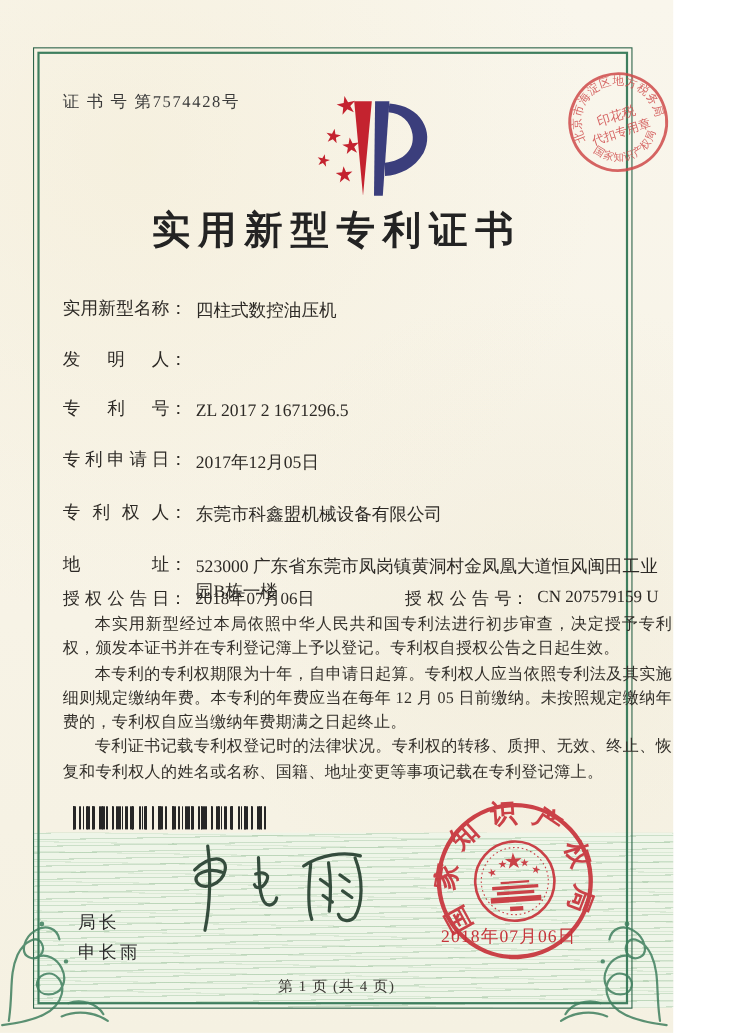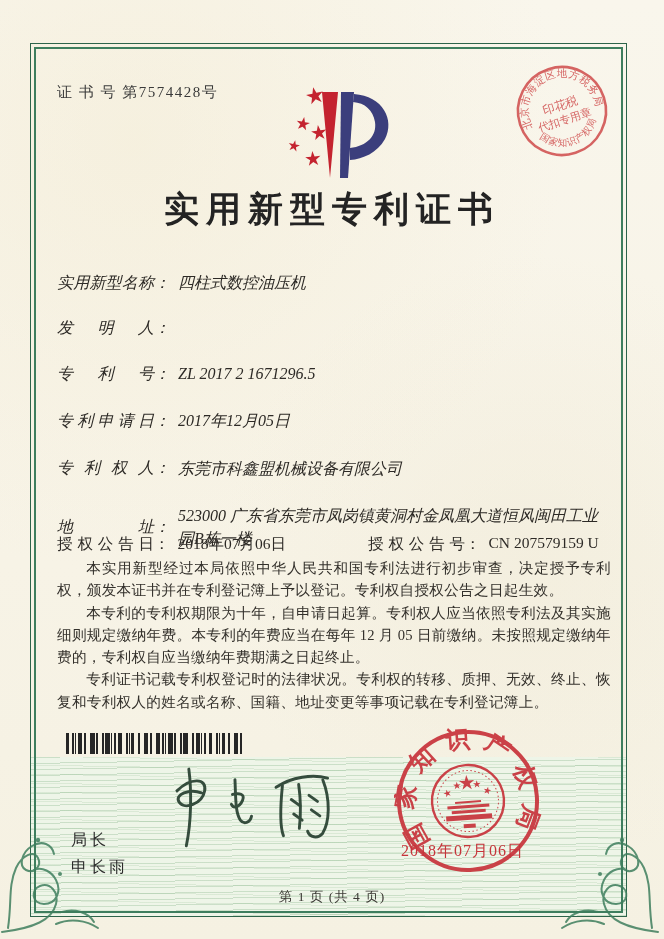--- a/index.html
+++ b/index.html
@@ -1,17 +1,17 @@
 <!DOCTYPE html>
 <html lang="zh"><head>
 <meta charset="utf-8">
 <style>
   html,body{margin:0;padding:0;}
   .page{
-    position:relative;width:664px;height:939px;overflow:hidden;
+    position:relative;width:612px;height:939px;overflow:hidden;
     background:
       radial-gradient(circle at 20% 15%, rgba(240,230,200,.35), transparent 45%),
       radial-gradient(circle at 80% 60%, rgba(235,228,205,.3), transparent 40%),
       linear-gradient(180deg,#f9f6ec 0%,#f7f3e6 60%,#f5f1e2 100%);
     font-family:"Liberation Serif","DejaVu Serif",serif;
     color:#2d2a26;
   }
   
   .green-band{
     position:absolute;left:31px;top:757px;width:596px;height:159px;
@@ -22,21 +22,21 @@
   }
   
   .border-outer{position:absolute;left:30px;top:43px;right:37px;bottom:22px;border:1px solid #2d644a;pointer-events:none;}
   .border-inner{position:absolute;left:34px;top:47px;right:41px;bottom:26px;border:2px solid #3e7e5e;pointer-events:none;}
   .cert-no{position:absolute;left:57px;top:83px;font-size:15px;letter-spacing:1.5px;color:#3a3a3a;}
   .logo{position:absolute;left:270px;top:86px;}
   .tax-stamp{position:absolute;left:513px;top:62px;transform:rotate(-18deg);opacity:.85;}
   .title{position:absolute;left:0;top:186px;width:100%;text-align:center;
     font-size:35px;font-weight:bold;letter-spacing:7px;color:#232323;}
   .fields{position:absolute;left:57px;top:271px;width:556px;font-size:16px;}
-  .field-row{display:flex;align-items:center;margin-bottom:24px;line-height:1.25;font-style:italic;}
+  .field-row{display:flex;align-items:flex-start;margin-bottom:24px;line-height:1.25;}
   .f-label{display:inline-block;width:97px;text-align:justify;text-align-last:justify;flex:none;}
   .f-colon{flex:none;margin-right:8px;}
   .f-value{flex:1;line-height:1.45;}
   .grant-row{position:absolute;left:57px;top:534px;width:556px;font-size:15.5px;}
   .grant-left{display:flex;}
   .grant-right{position:absolute;left:311px;top:0;display:flex;}
   .paragraphs{position:absolute;left:57px;top:557px;width:554px;
     font-size:14.6px;line-height:22.3px;letter-spacing:.3px;color:#33302b;text-align:justify;}
   .paragraphs p{margin:0;text-indent:2em;}
   .barcode{position:absolute;left:66px;top:733px;width:176px;height:21px;

